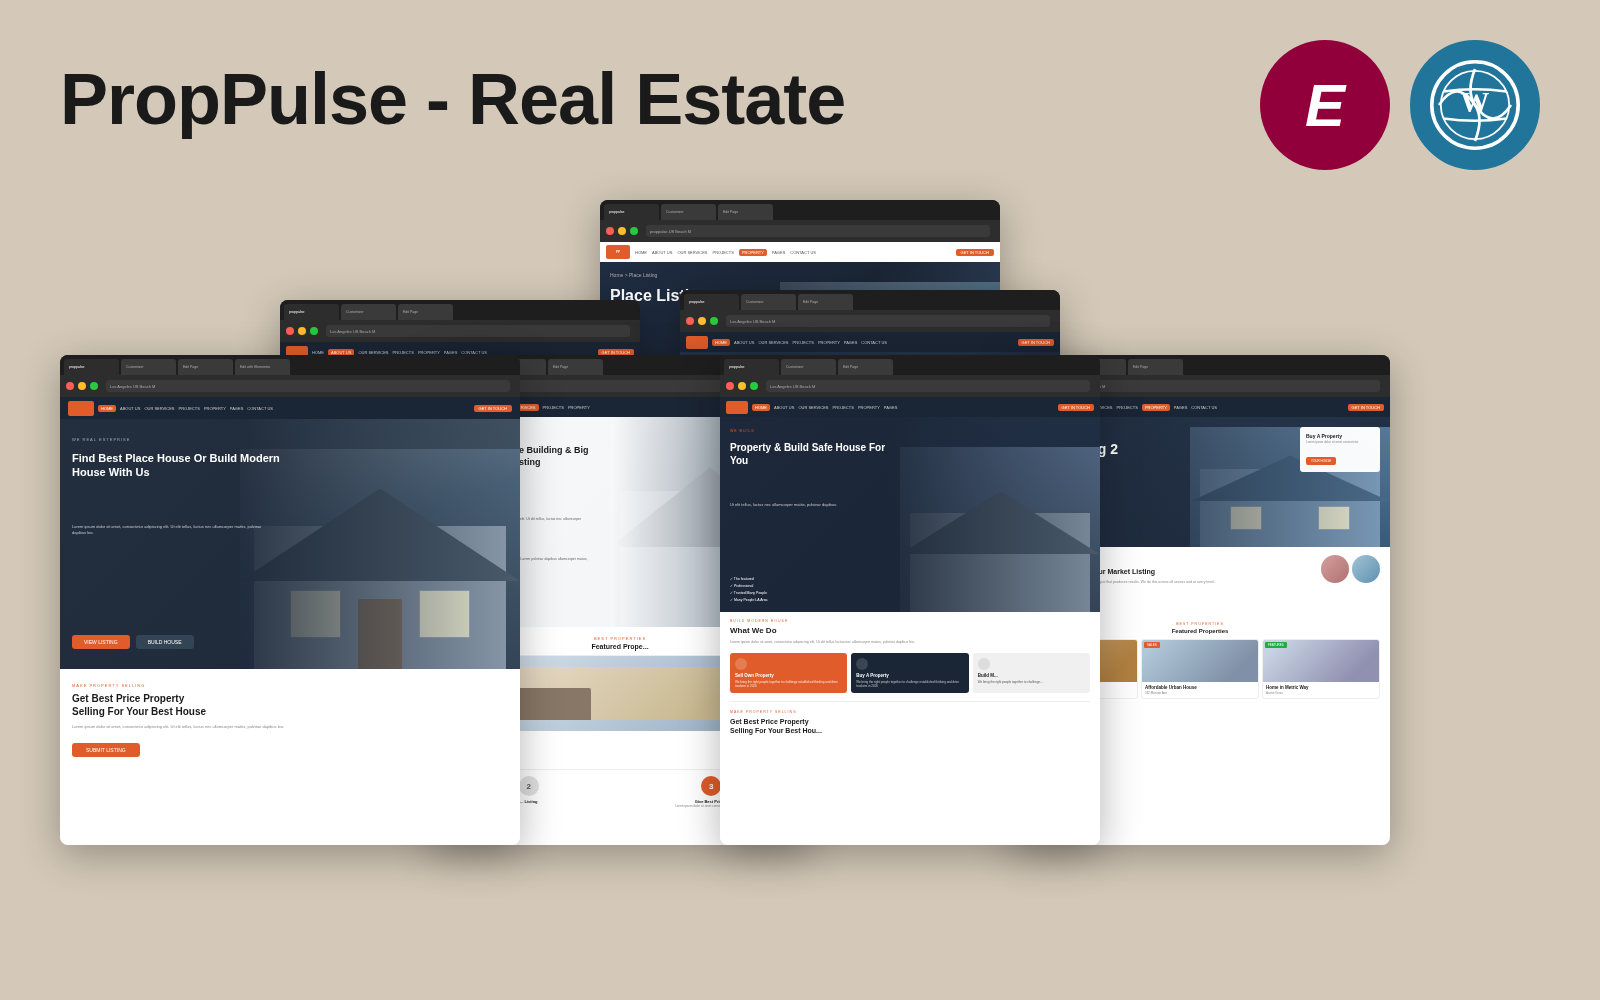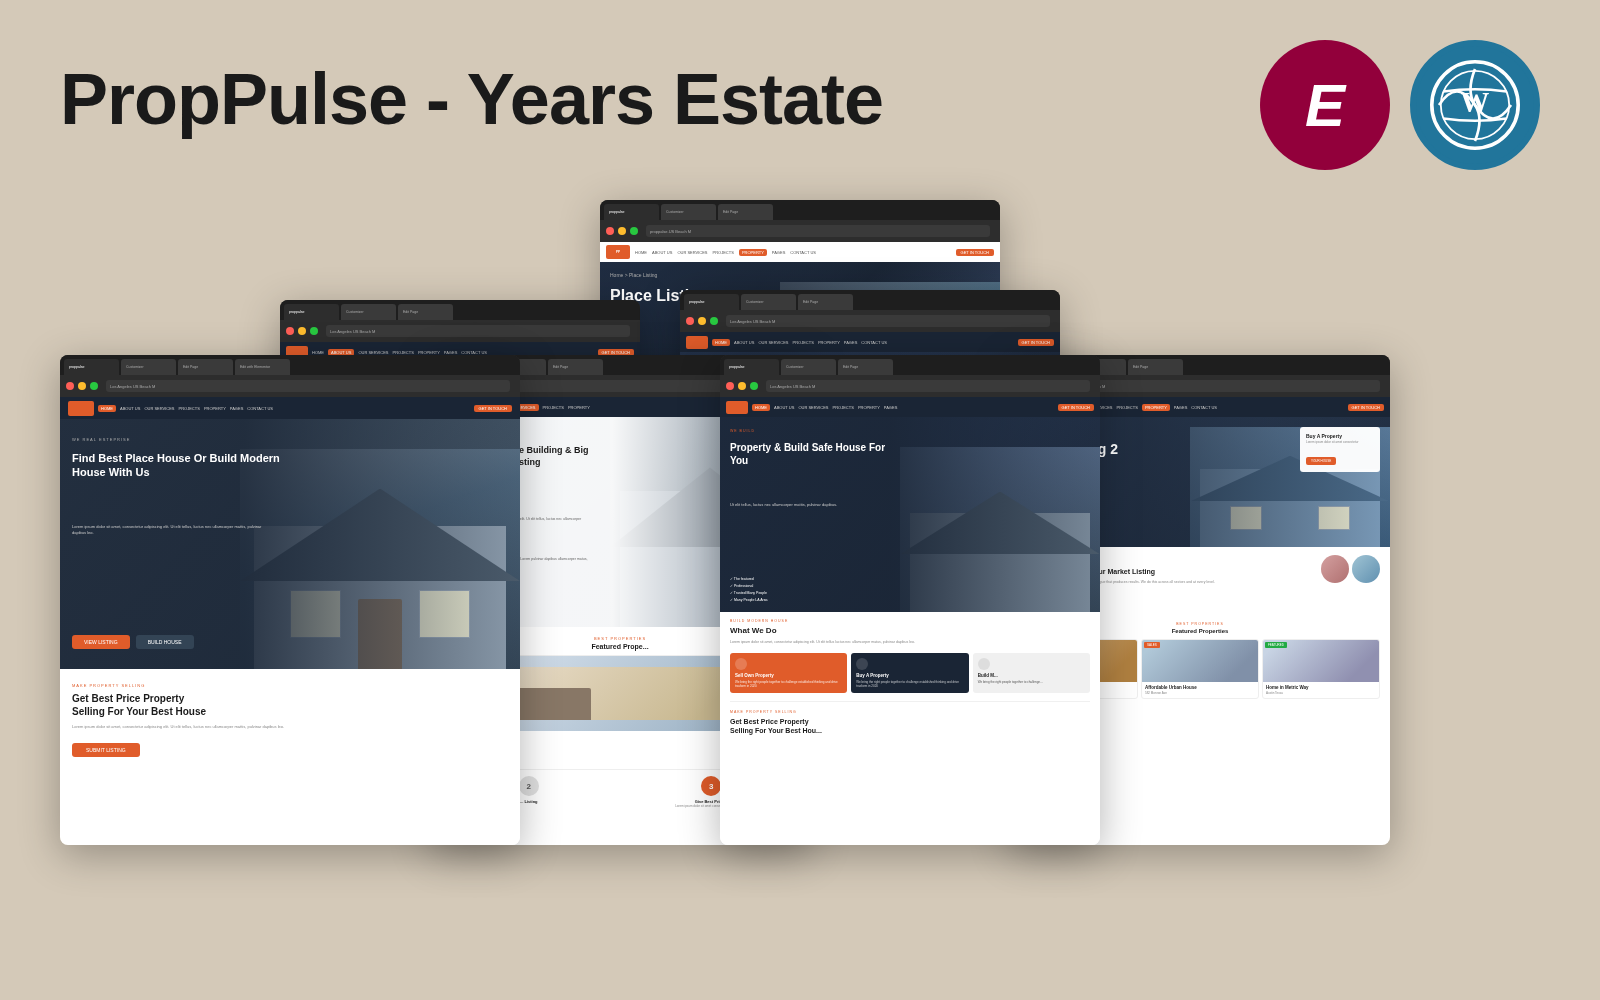--- a/index.html
+++ b/index.html
@@ -257,21 +257,21 @@
       align-items: center;
       padding: 0 6px;
       gap: 4px;
     }
   </style>
 </head>
 <body>
 
 <div style="position:absolute;inset:0;background:#d4c9b8;"></div>
 
-<h1 class="page-title">PropPulse - Years Estate</h1>
+<h1 class="page-title">PropPulse - Real Estate</h1>
 
 <div class="top-icons">
 
   <div class="icon-circle icon-elementor">
     <span class="elementor-icon">E</span>
   </div>
 
   <div class="icon-circle icon-wordpress">
     <svg class="wp-icon-svg" viewBox="0 0 100 100">
       <circle cx="50" cy="50" r="48" fill="none" stroke="white" stroke-width="4"></circle>

